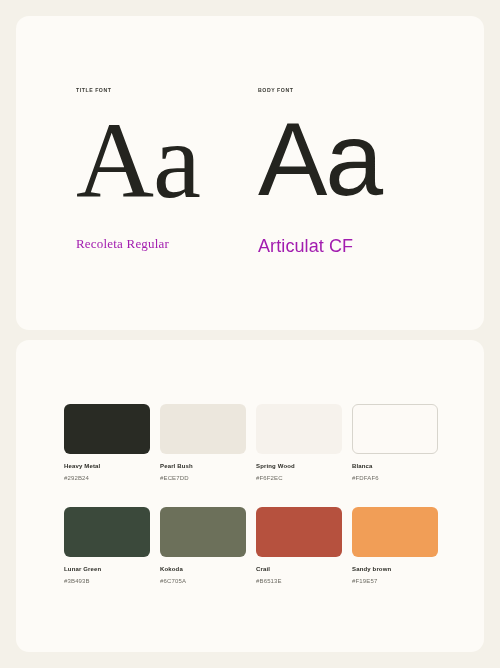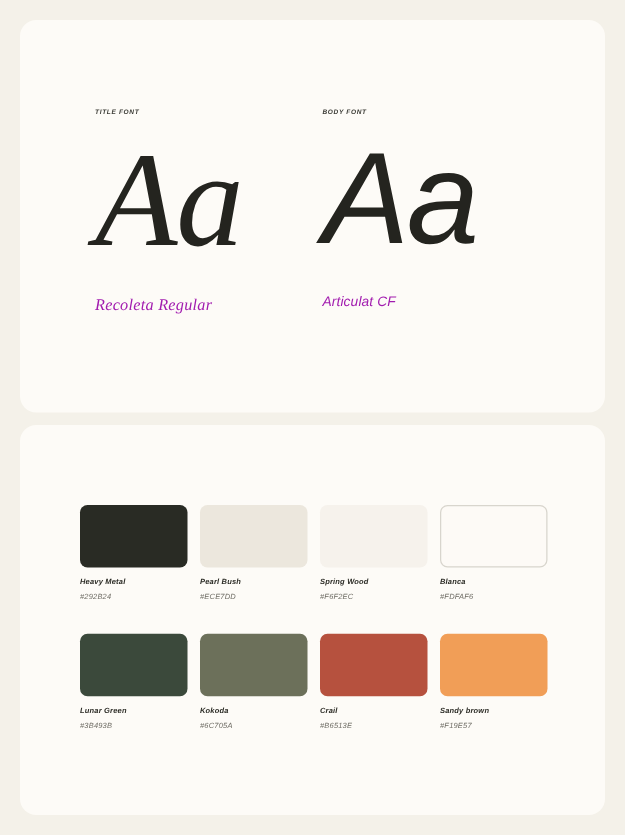--- a/index.html
+++ b/index.html
@@ -22,21 +22,20 @@
     padding: 16px;
     display: flex;
     flex-direction: column;
     gap: 10px;
   }
   .card {
     background: #FDFBF7;
     border-radius: 13px;
     box-sizing: border-box;
     position: relative;
-    font-style: italic;
   }
   
   .card-typography {
     height: 314px;
     padding: 72px 60px 0 60px;
   }
   .type-grid {
     display: flex;
     gap: 0;
   }
@@ -81,21 +80,21 @@
     color: #a21caf;
     line-height: 1;
   }
   .type-name-serif {
     font-family: "Liberation Serif", "DejaVu Serif", serif;
     font-size: 13px;
     letter-spacing: 0.2px;
   }
   .type-name-sans {
     font-family: "Liberation Sans", sans-serif;
-    font-size: 11px;
+    font-size: 18px;
     letter-spacing: 0.1px;
   }
   
   .card-palette {
     flex: 1;
     padding: 64px 56px 0 48px;
   }
   .swatch-row {
     display: flex;
     gap: 10px;

